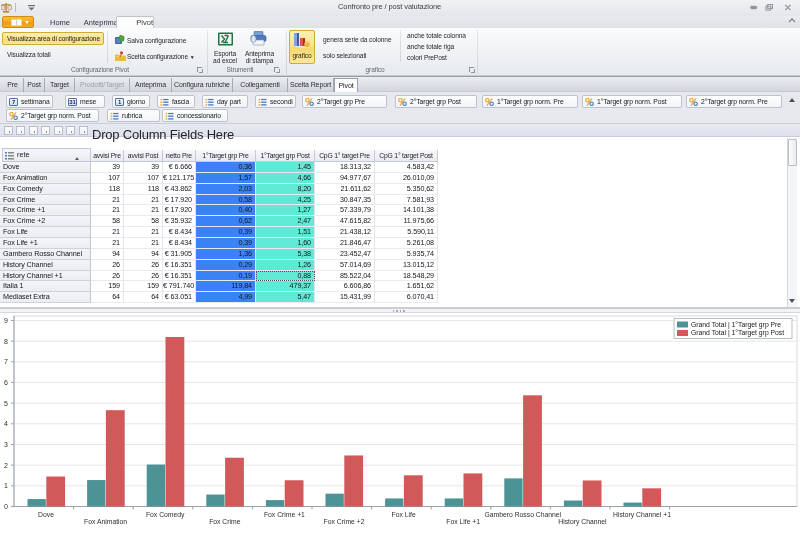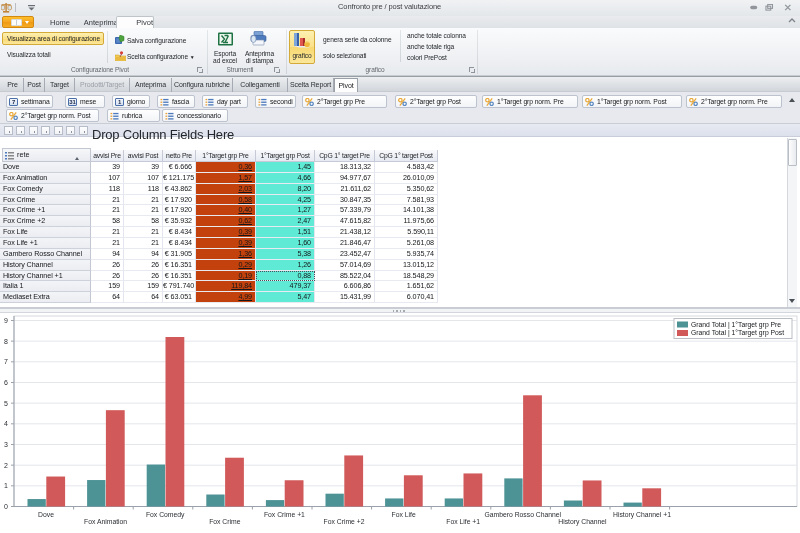--- a/index.html
+++ b/index.html
@@ -65,21 +65,21 @@
     border-right:1px solid #c5cad6; border-bottom:1px solid #c5cad6; font-size:6.8px; color:#23262b; line-height:11px; text-align:center; white-space:nowrap; }
   #retecell { position:absolute; left:2px; top:24px; width:89px; height:14px; background:linear-gradient(#f6f7f9,#e9ebf1);
     border:1px solid #c2c7d2; font-size:7.2px; color:#15171a; line-height:12px; padding-left:14px; }
   #retecell .tri { position:absolute; right:11px; top:6px; width:0; height:0; border:2.5px solid transparent; border-bottom:3.5px solid #5a6069;}
   #databody { position:absolute; left:0px; top:38px; width:438px; }
   .drow { display:flex; height:10.86px; }
   .dc { border-right:1px solid #e3e6ee; border-bottom:1px solid #e7eaf0; font-size:7.2px; color:#15171a;
         line-height:10px; text-align:right; padding-right:3px; white-space:nowrap; letter-spacing:-0.1px; background:#fff;}
   .dc0 { width:91px; text-align:left; padding-left:3px; background:linear-gradient(#f3f4f7,#ecedf2); border-right:1px solid #c2c7d2; border-bottom:1px solid #cdd1da; }
   .dc1 { width:33px; } .dc2 { width:39px; } .dc3 { width:33px; }
-  .dc4 { width:60px; background:#c2410c;text-decoration:underline; } .dc5 { width:59px; background:#5eead4; }
+  .dc4 { width:60px; background:#3b82f6; } .dc5 { width:59px; background:#5eead4; }
   .dc6 { width:60px; } .dc7 { width:63px; }
   .selcell { outline:1px dotted #4a4e56; outline-offset:-1px; }
 
   
   #vscroll { position:absolute; left:787px; top:14px; width:10px; height:170px; background:#f4f5f7; border-left:1px solid #d4d7dc;}
   #vthumb { position:absolute; left:0px; top:1px; width:9px; height:27px; background:linear-gradient(90deg,#fdfdfd,#e8eaee); border:1px solid #b9bec6; border-radius:1px;}
   .sarrow { position:absolute; width:0; height:0; border:3px solid transparent; }
 
   
   #fscroll-up { left:789px; top:95px; width:0; height:0; border:3px solid transparent; border-bottom:4px solid #4a4e55; }

